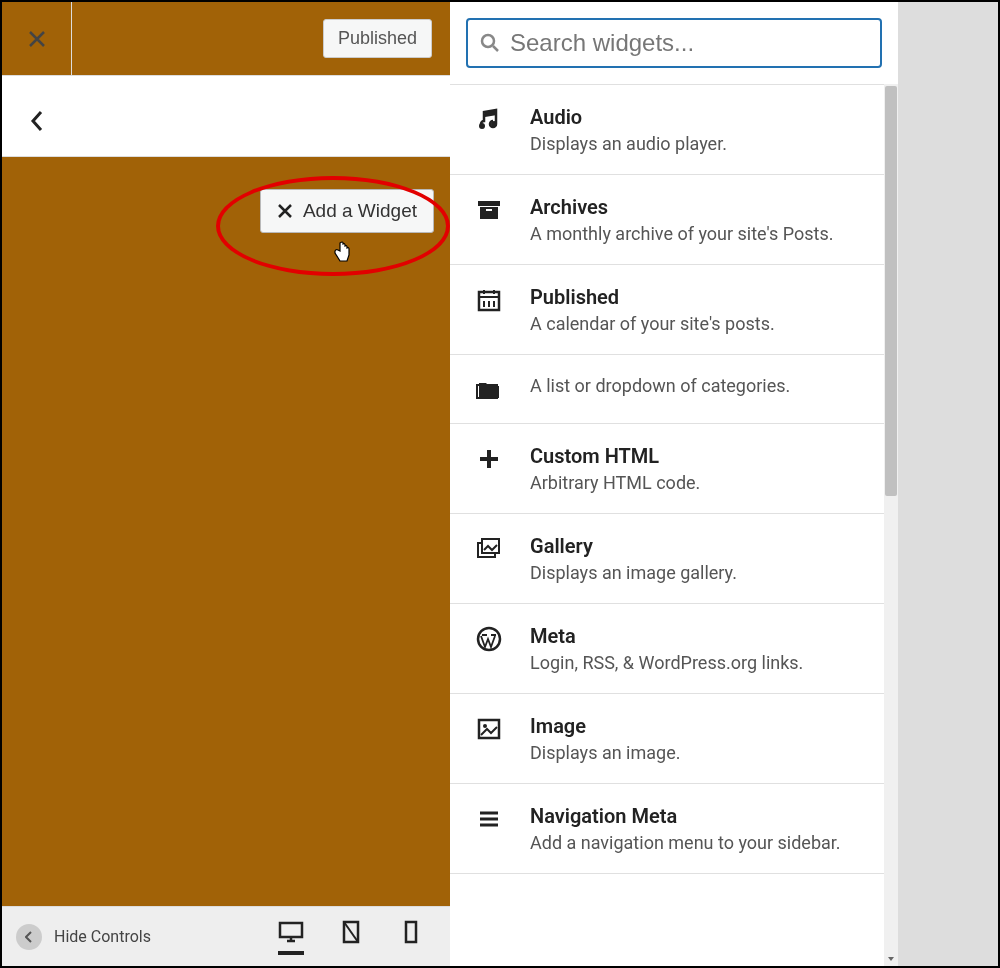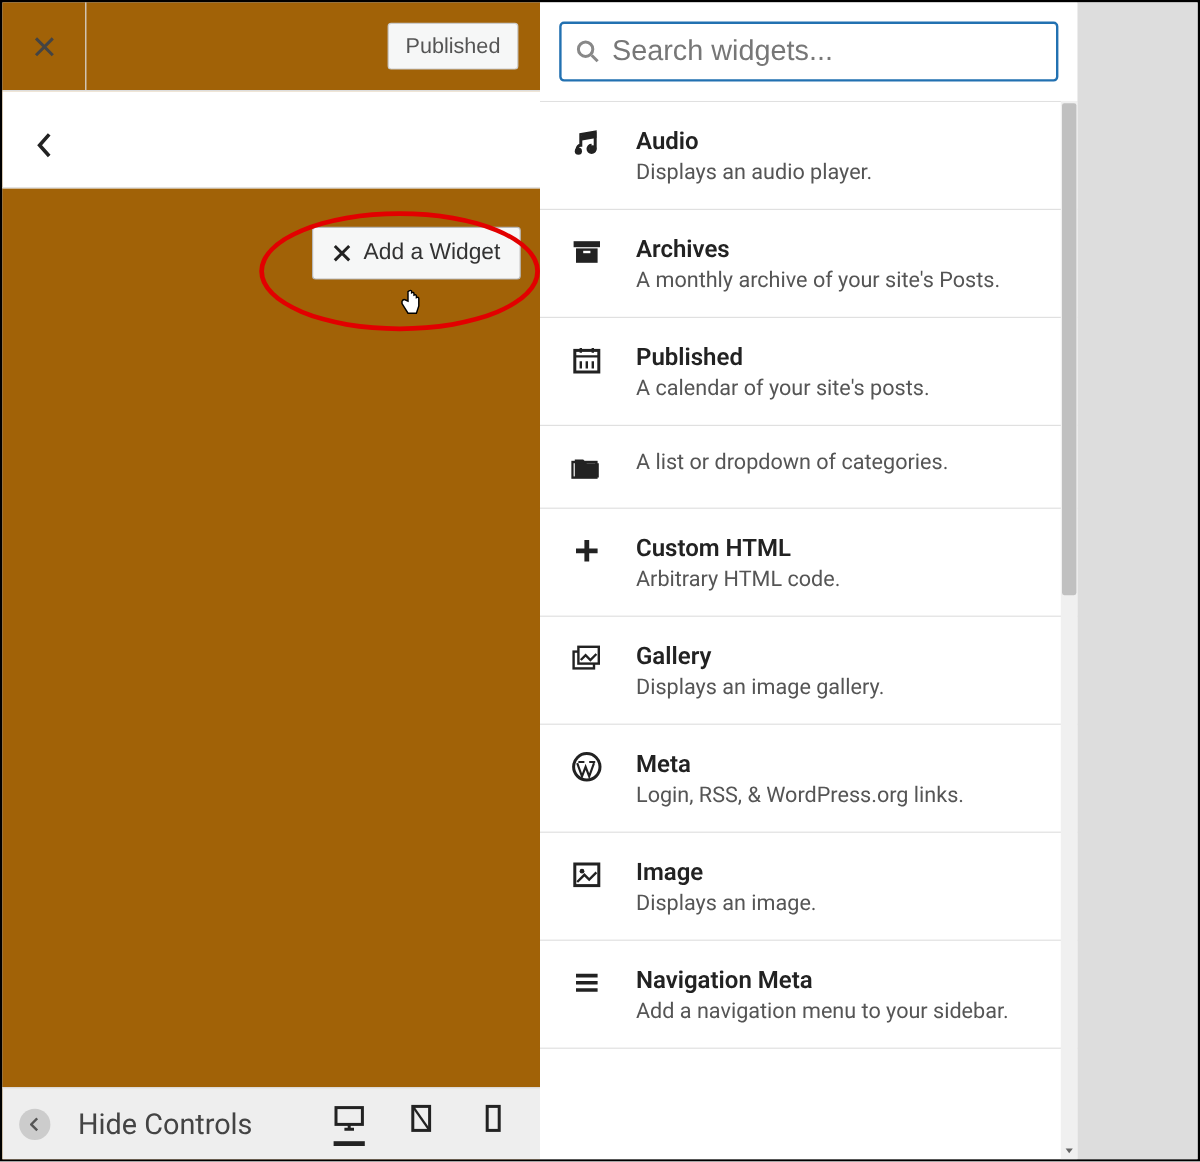--- a/index.html
+++ b/index.html
@@ -22,21 +22,21 @@
   .breadcrumb { color: #555; font-size: 19px; margin-bottom: 2px; display: flex; align-items: center; gap: 8px; }
   .breadcrumb .crumb { }
   .breadcrumb .caret { font-size: 14px; }
   .section-title { font-size: 28px; font-weight: 300; color: #333; }
 
   .widget-area { flex: 1; position: relative; }
   .add-widget-btn { position: absolute; right: 16px; top: 32px; background: #f6f7f7; border: 1px solid #b9b9b9; border-radius: 3px; padding: 10px 16px; display: flex; align-items: center; gap: 10px; font-size: 19px; color: #333; cursor: pointer; }
   .add-widget-btn svg { width: 16px; height: 16px; }
 
   .footer { height: 60px; border-top: 1px solid #ddd; background: #eee; display: flex; align-items: center; padding: 0 14px; }
-  .hide-controls { display: flex; align-items: center; gap: 23px; color: #444; font-size: 24px; cursor: pointer; }
+  .hide-controls { display: flex; align-items: center; gap: 12px; color: #444; font-size: 16px; cursor: pointer; }
   .hide-controls .circ { width: 26px; height: 26px; border-radius: 50%; background: #ccc; display: flex; align-items: center; justify-content: center; }
   .hide-controls .circ svg { width: 8px; height: 12px; }
   .device-buttons { margin-left: auto; display: flex; gap: 34px; margin-right: 12px; }
   .device-btn svg { width: 26px; height: 26px; stroke: #222; }
   .device-btn.active { border-bottom: 4px solid #222; padding-bottom: 2px; }
 
   .widget-panel { position: absolute; left: 450px; top: 2px; width: 448px; height: 964px; background: #fff; display: flex; flex-direction: column; }
   .search-wrap { padding: 16px; }
   .search-box { width: 100%; height: 50px; border: 2px solid #2271b1; border-radius: 4px; display: flex; align-items: center; padding: 0 12px; gap: 10px; }
   .search-box svg { width: 20px; height: 20px; }

